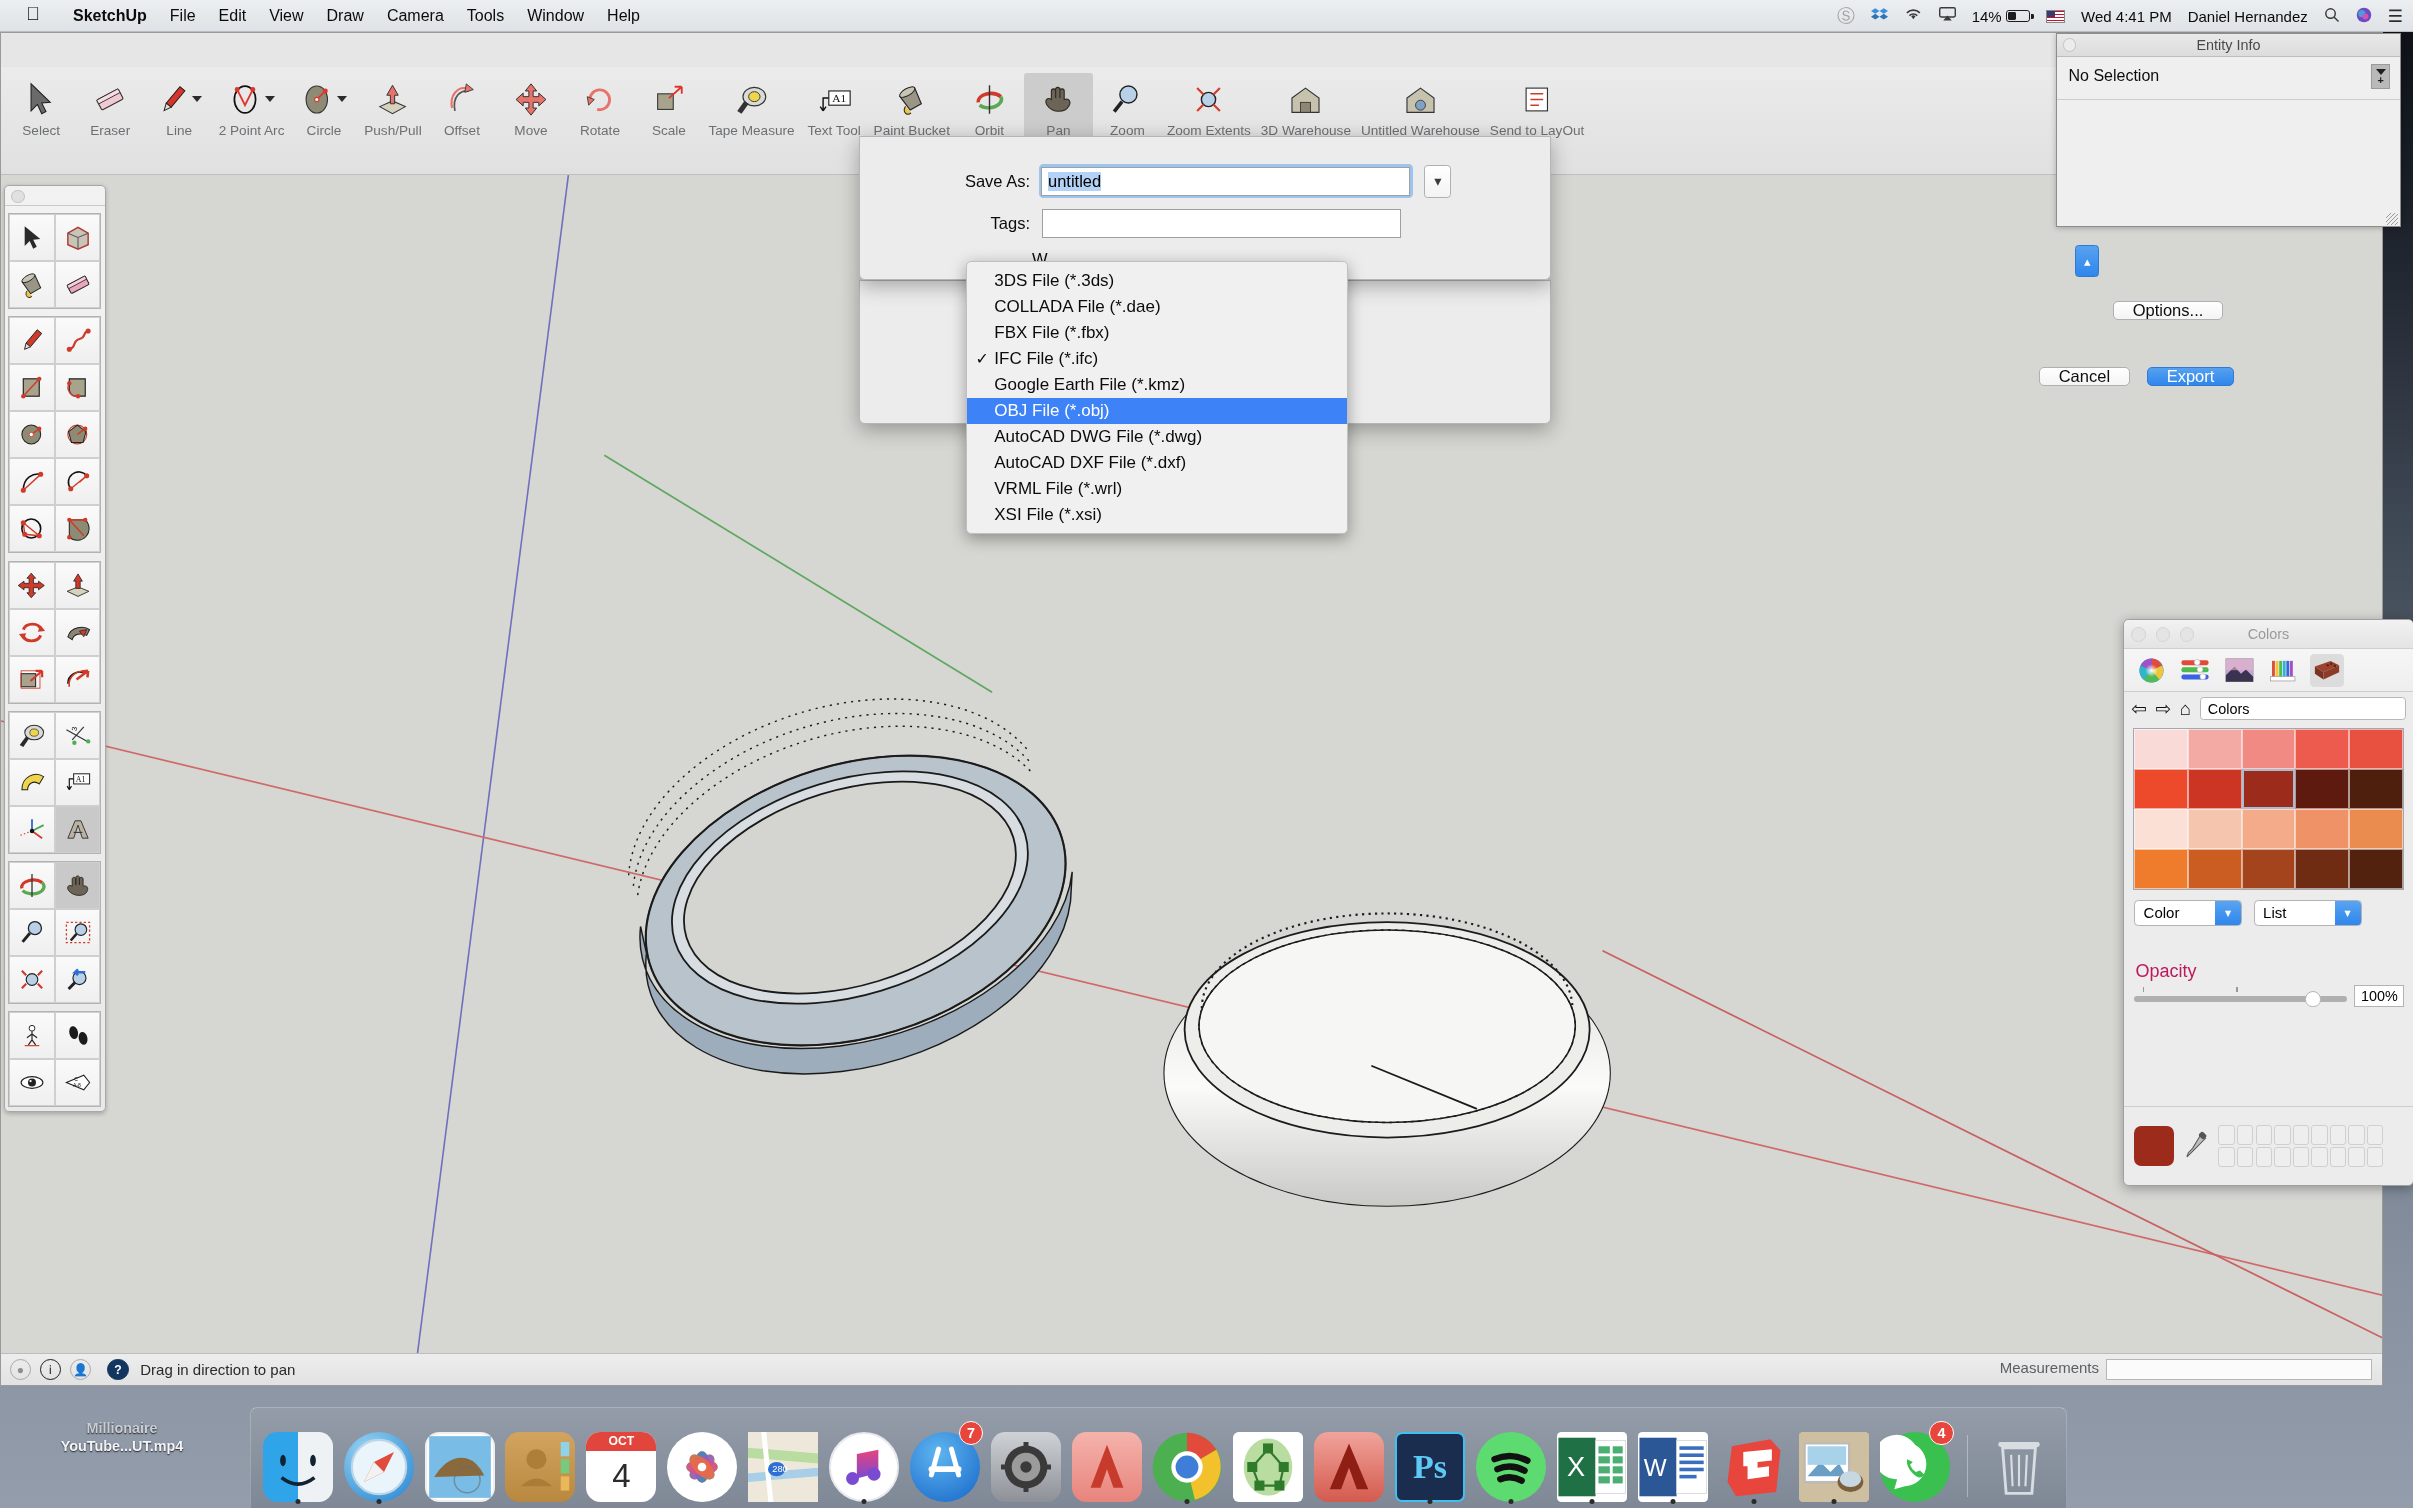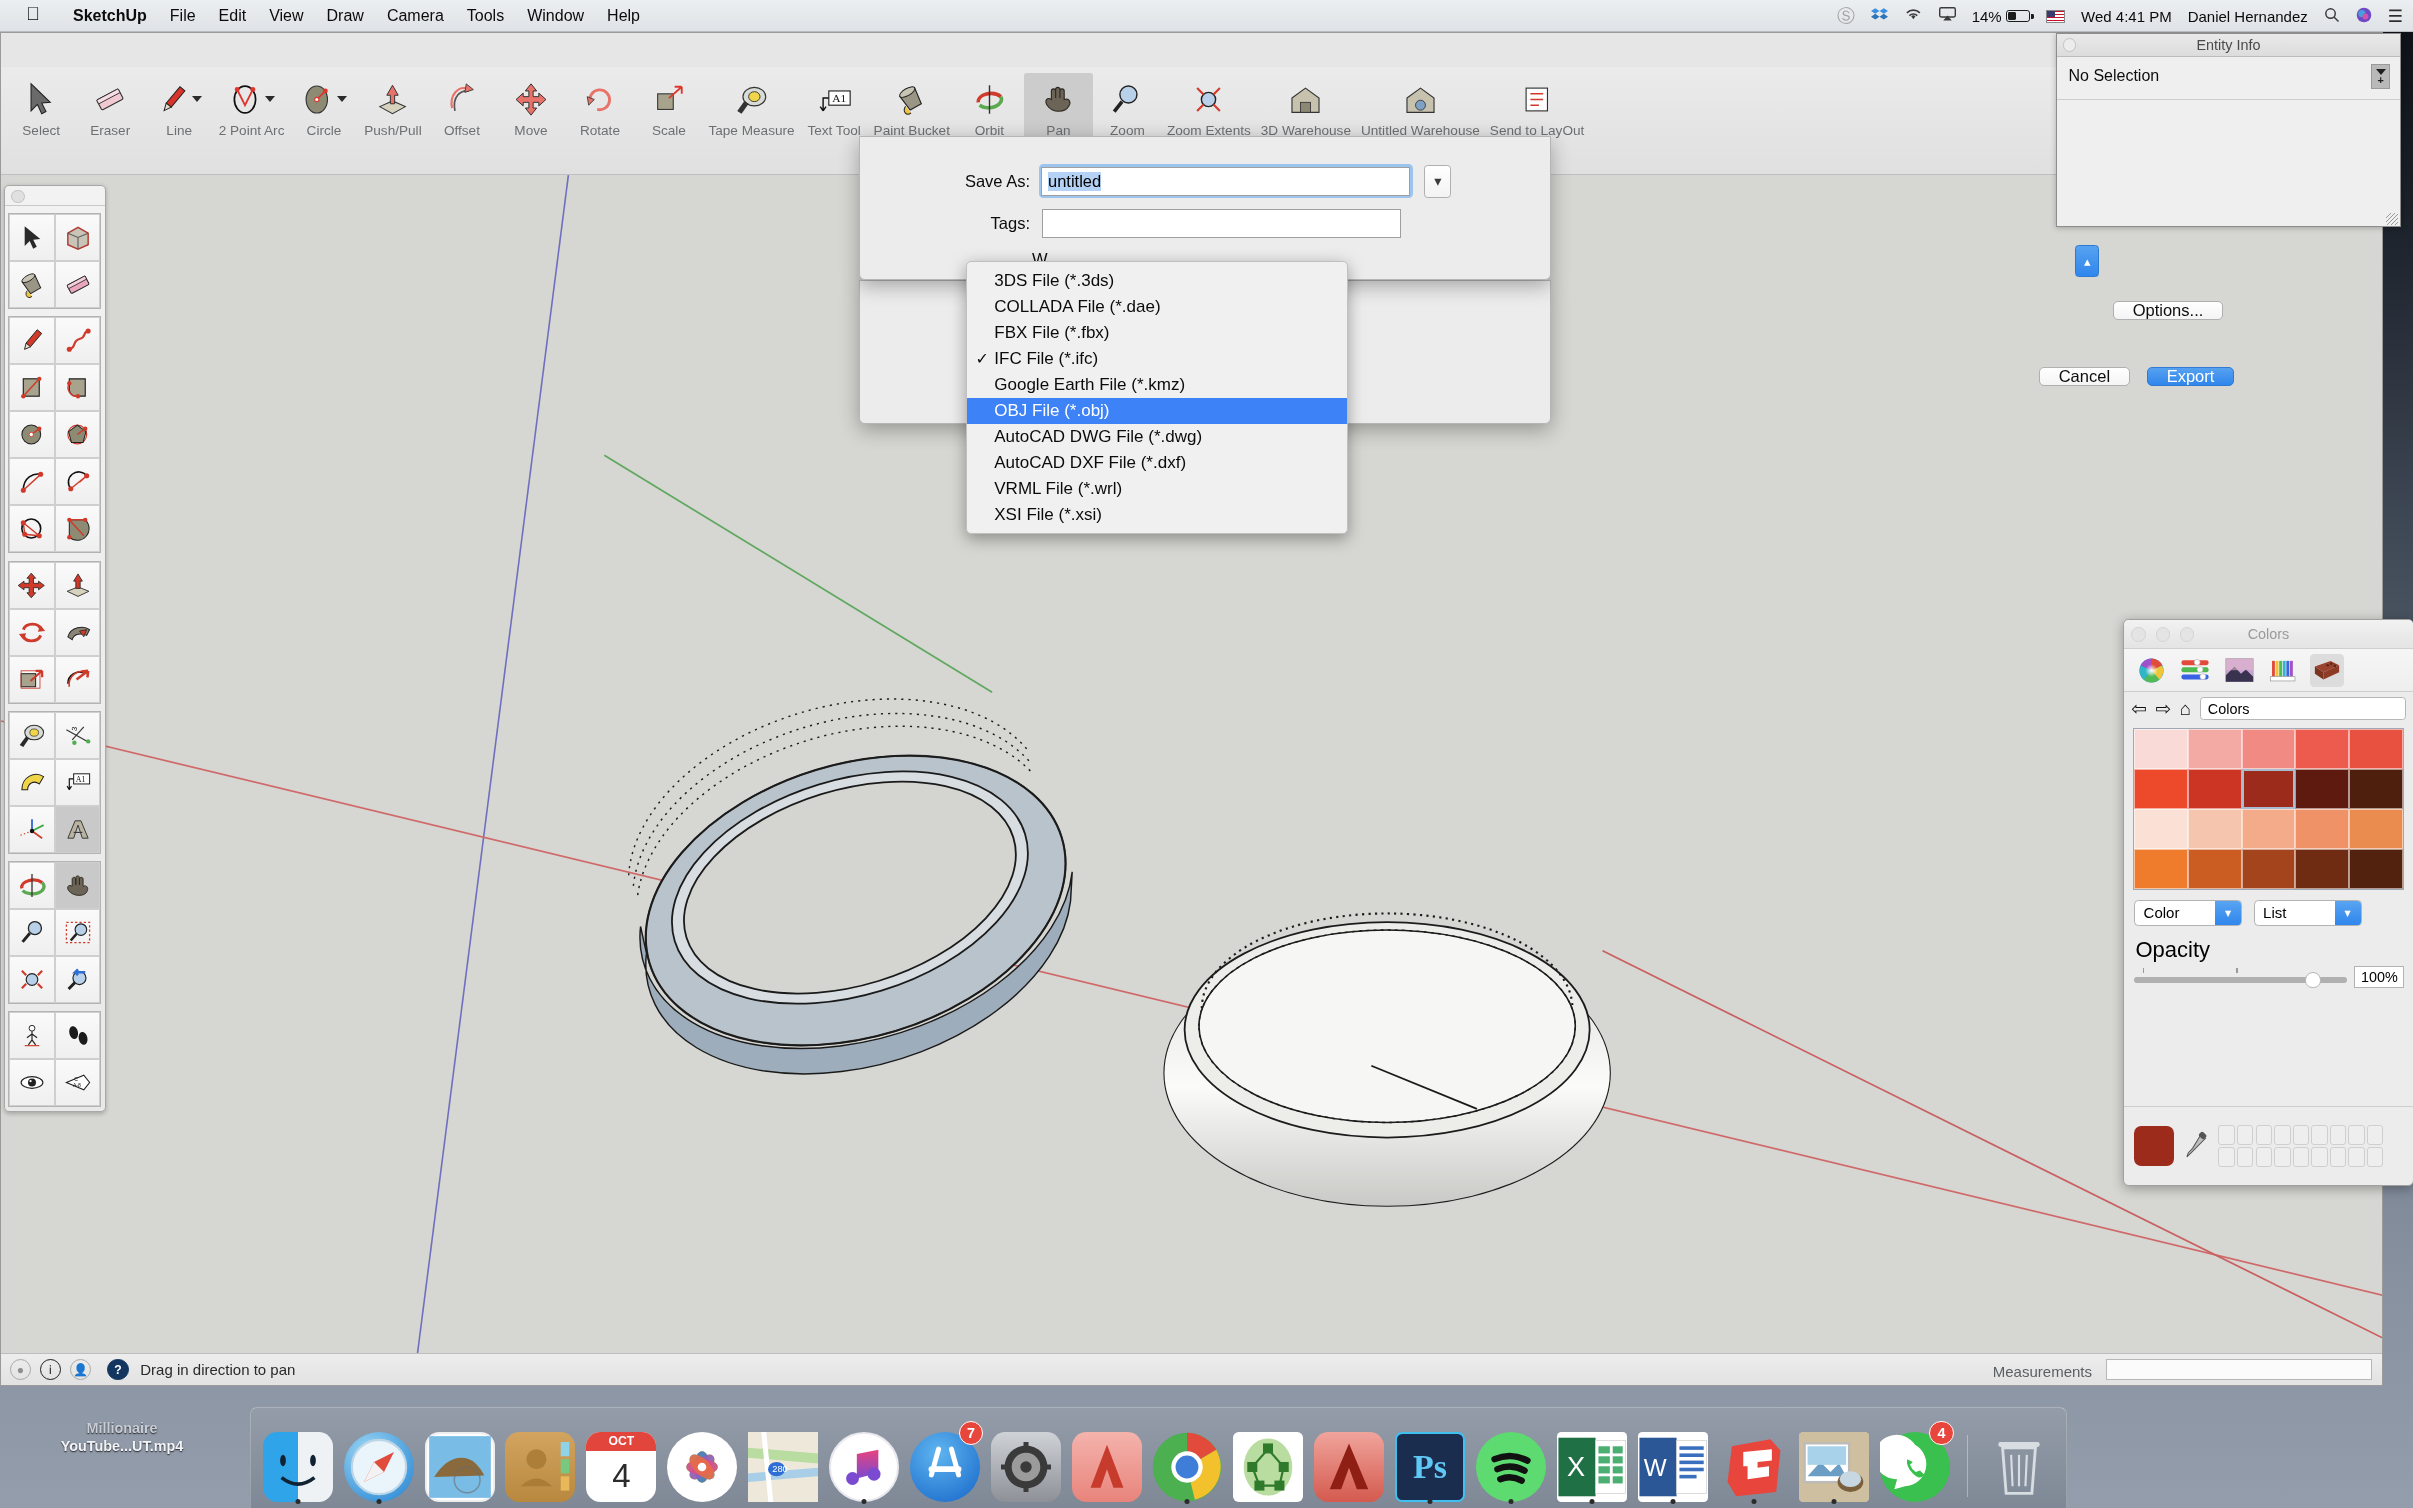--- a/index.html
+++ b/index.html
@@ -134,21 +134,21 @@
     background:linear-gradient(180deg,#ededed,#e2e2e2);
     border-top:0.7px solid #bdbdbd;
     display:flex; align-items:center;
     font-size:15px; color:#2a2a2a;
   }
   .sb-icon { width:21.5px;height:21.5px;border-radius:50%;border:1.4px solid #a9a9a9;margin-left:8.6px;
              display:flex;align-items:center;justify-content:center;font-size:12.2px;color:#8e8e8e;}
   .sb-icon.dark { border-color:#1d1d1d; color:#1d1d1d; }
   .sb-icon.help { background:#12365f; border-color:#12365f; color:#fff; font-weight:bold; margin-left:16px;}
   #sb-hint { margin-left:11.5px; }
-  #measure-wrap { position:absolute; right:10px; display:flex; align-items:flex-end; gap:14px;margin-left:32px;}
+  #measure-wrap { position:absolute; right:10px; display:flex; align-items:flex-start; gap:7px;margin-left:32px;}
   #measure-label { color:#5b5f63; font-size:15px;}
   #measure-input { width:266px; height:21.5px; background:#fbfbfb; border:0.7px solid #b7b7b7; }
 
   
   #entity-info {
     position:absolute; left:2056px; top:33px; width:345px; height:194px;
     background:#efefef; border:0.7px solid #8d8d8d; z-index:40;
     box-shadow:0 1.4px 5.7px rgba(0,0,0,.25);
   }
   #ei-title {
@@ -258,21 +258,21 @@
   #cp-selects { display:flex; gap:11.5px; padding:10px 10px 0 10px; }
   .cp-select {
     height:26px; background:#fff; border:0.7px solid #b3b3b3; border-radius:4.3px;
     display:flex; align-items:center; font-size:15px; padding-left:8.6px; position:relative;
   }
   .cp-select .arrowbox {
     position:absolute; right:0; top:0; bottom:0; width:26px;
     background:linear-gradient(180deg,#59a4f2,#2f86ec); border-radius:0 3.6px 3.6px 0;
     display:flex;align-items:center;justify-content:center;color:#fff;font-size:12.2px;
   }
-  #cp-opacity-label { padding:11.5px 0 0 11.5px; font-size:22px; color:#000000; }
+  #cp-opacity-label { padding:11.5px 0 0 11.5px; font-size:18px; color:#be185d;margin-top:24px; }
   #cp-opacity-row { display:flex; align-items:center; padding:2.9px 8.6px 0 10px; gap:7.2px;}
   #cp-slider { position:relative; flex:1; height:18.7px; }
   #cp-slider .track { position:absolute; left:0; right:0; top:9.3px; height:5.7px; background:#b0b0b0; border-radius:2.9px;}
   #cp-slider .tick { position:absolute; top:0; width:1.4px; height:5.7px; background:#9a9a9a;}
   #cp-slider .knob { position:absolute; top:4.3px; left:80%; width:16px; height:16px; background:#fff;
     border:0.7px solid #b5b5b5; border-radius:50% 50% 45% 45%; }
   #cp-opacity-value { width:50px; height:21.5px; background:#fff; border:0.7px solid #b3b3b3;
     font-size:14.4px; display:flex; align-items:center; justify-content:center; }
   #cp-bottom { position:absolute; left:0; right:0; bottom:0; height:79px;
     border-top:0.7px solid #cdcdcd; display:flex; align-items:center; padding-left:10px; gap:10px;}

